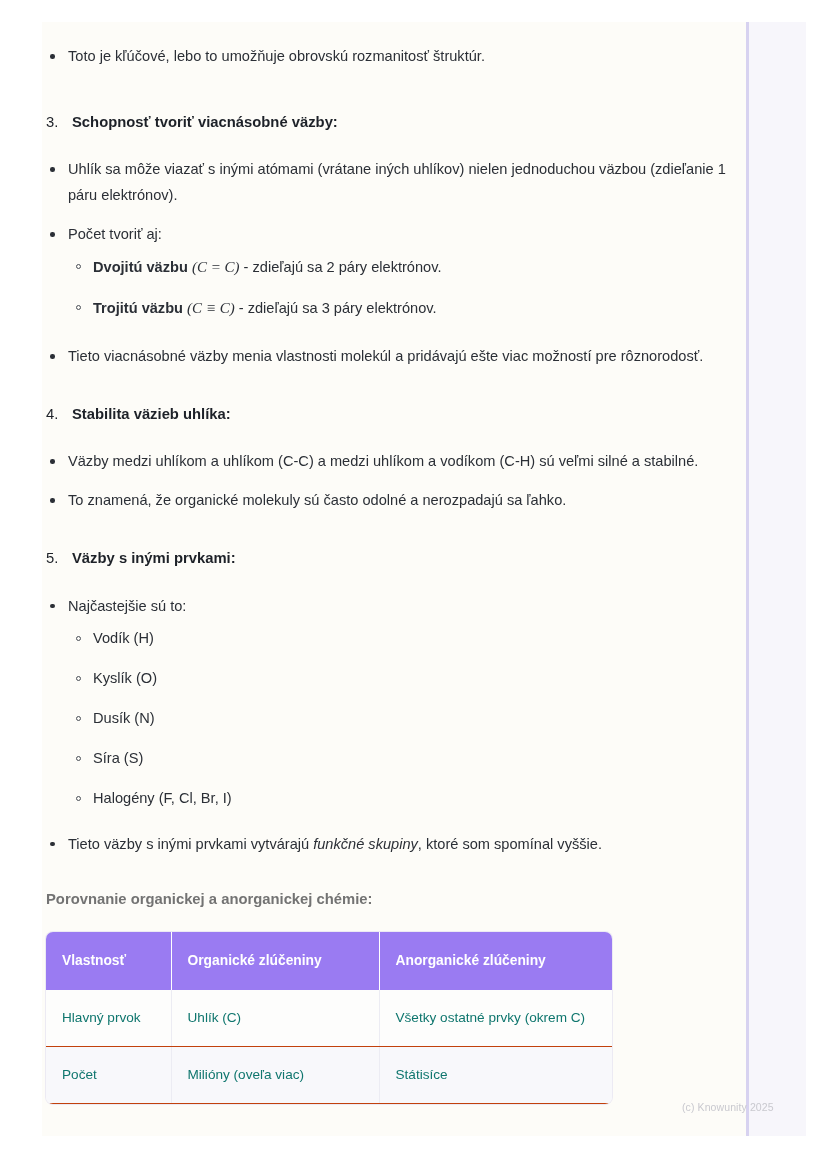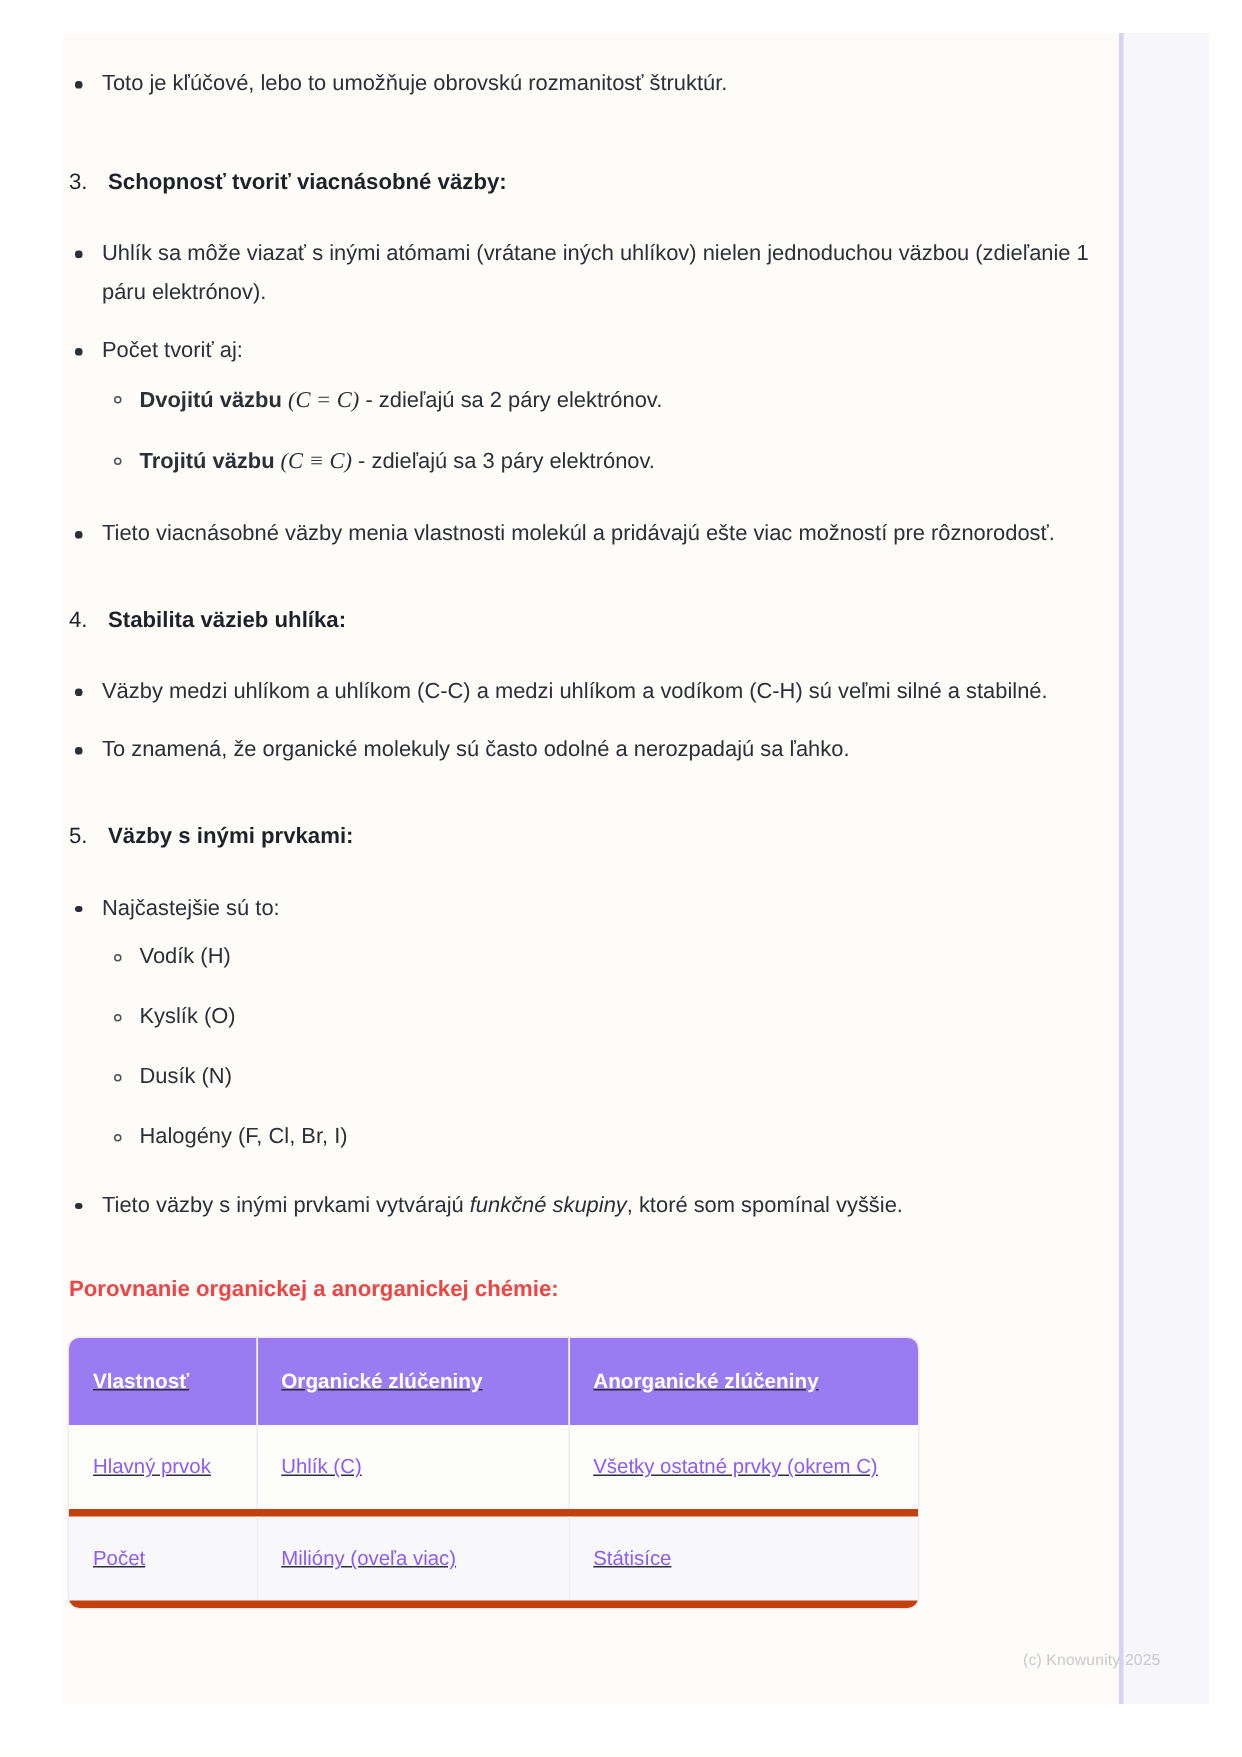--- a/index.html
+++ b/index.html
@@ -129,53 +129,52 @@
     font-size: 15px;
     margin-top: 48px;
   }
   em.ital {
     font-style: italic;
     text-align: right;
   }
   .subheading {
     font-weight: bold;
     font-size: 14.8px;
-    color: #ef4444;
+    color: #737373;
     padding-left: 4px;
   }
 
   
   .cmp-table {
     margin-left: 4px;
     margin-top: 19px;
     width: 566px;
     border-collapse: collapse;
     table-layout: fixed;
     border-radius: 7px;
     overflow: hidden;
     box-shadow: 0 0 0 1px #eceaf3;
-    text-decoration: underline;
   }
   .cmp-table th {
     background: #9a7bf2;
     color: #ffffff;
     font-weight: bold;
     font-size: 13.8px;
     text-align: left;
     padding: 17px 16px;
     border-right: 1.5px solid #ffffff;
     vertical-align: middle;
   }
   .cmp-table th:last-child { border-right: none; }
   .cmp-table td {
     font-size: 13.6px;
-    color: #8b5cf6;
+    color: #0f766e;
     padding: 16px 16px;
     border-right: 1px solid #ececf3;
-    border-bottom: 5px solid #c2410c;
+    border-bottom: 1px solid #c2410c;
     vertical-align: middle;
     line-height: 1.75;
   }
   .cmp-table td:last-child { border-right: none; }
   .cmp-table tbody tr:nth-child(odd) td { background: #fdfdfc; }
   .cmp-table tbody tr:nth-child(even) td { background: #f8f8fb; }
   .col-a { width: 125px; }
   .col-b { width: 208px; }
   .col-c { width: 233px; }
 
@@ -277,20 +276,23 @@
 
         <ul class="circles">
           <li>
             <span>Vodík (H)</span>
           </li>
           <li>
             <span>Kyslík (O)</span>
           </li>
           <li>
             <span>Dusík (N)</span>
+          </li>
+          <li>
+            <span>Síra (S)</span>
           </li>
           <li>
             <span>Halogény (F, Cl, Br, I)</span>
           </li>
         </ul>
       </li>
     </ul>
 
     <div style="height:6px"></div>
 

